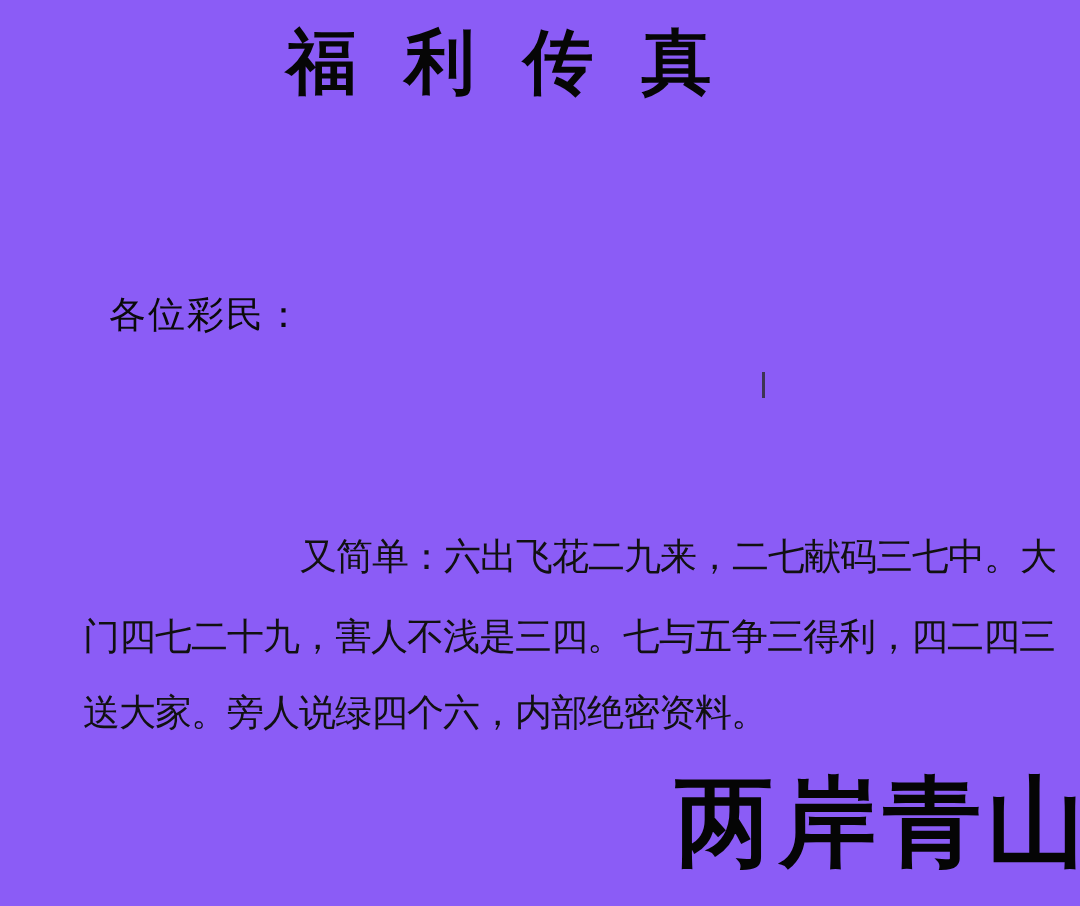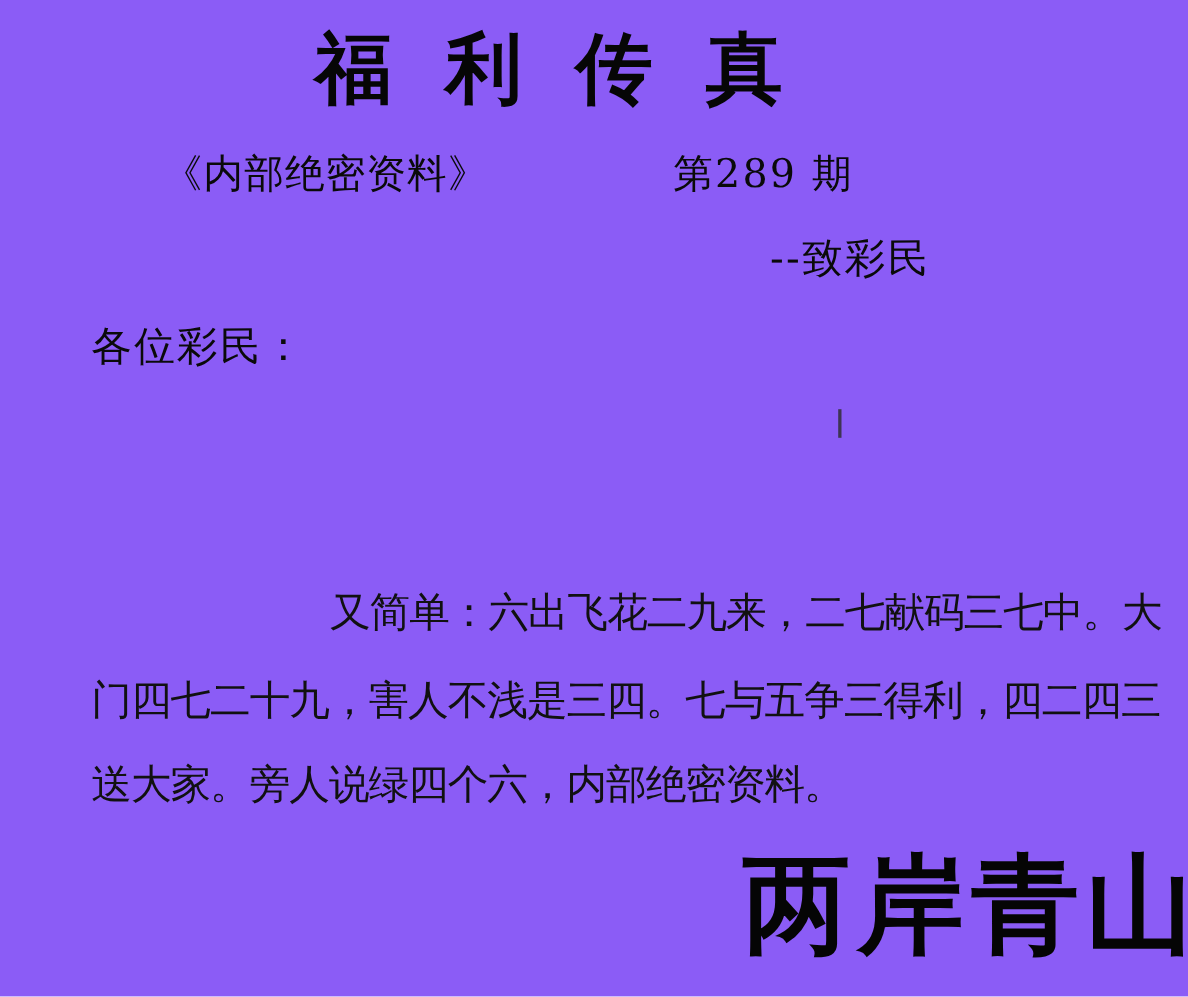--- a/index.html
+++ b/index.html
@@ -52,21 +52,21 @@
   .dedication {
     position: absolute;
     top: 210px;
     left: 700px;
     font-size: 37px;
     letter-spacing: 2px;
   }
   .salutation {
     position: absolute;
     top: 290px;
-    left: 83px;
+    left: 109px;
     font-size: 37px;
     letter-spacing: 2px;
     font-family: Liberation Serif, serif;
   }
   .result-line {
     position: absolute;
     top: 364px;
     left: 160px;
     font-size: 37px;
     white-space: nowrap;
@@ -108,26 +108,21 @@
     padding-left: 11px;
   }
 </style>
 </head>
 <body>
 
 <div class="page">
 
   <div class="title">福 利 传 真</div>
 
-  <div class="subtitle-row">
-    <span class="secret">《内部绝密资料》</span>
-    <span class="issue">第289 期</span>
-  </div>
 
-  <div class="dedication">--致彩民</div>
 
   <div class="salutation">各位彩民：</div>
 
 
   <div class="ink-mark"></div>
 
   <div class="poem-line poem-2">门四七二十九，害人不浅是三四。七与五争三得利，四二四三</div>
   <div class="poem-line poem-1">又简单：六出飞花二九来，二七献码三七中。大</div>
   <div class="poem-line poem-3">送大家。旁人说绿四个六，内部绝密资料。</div>
 

